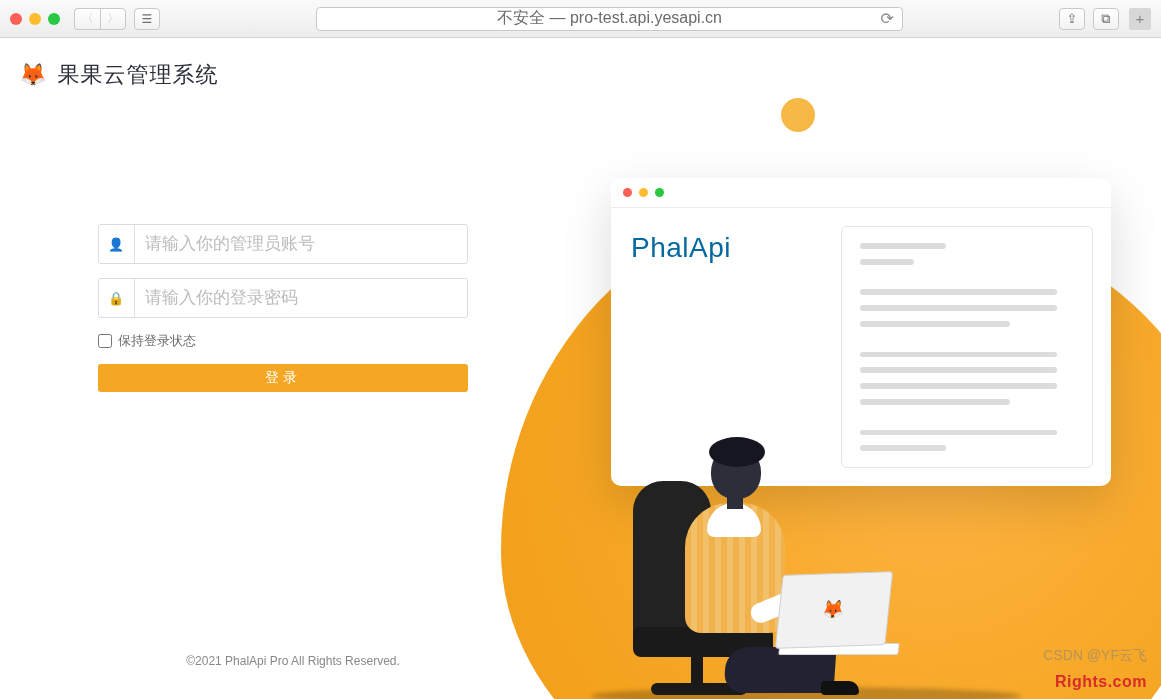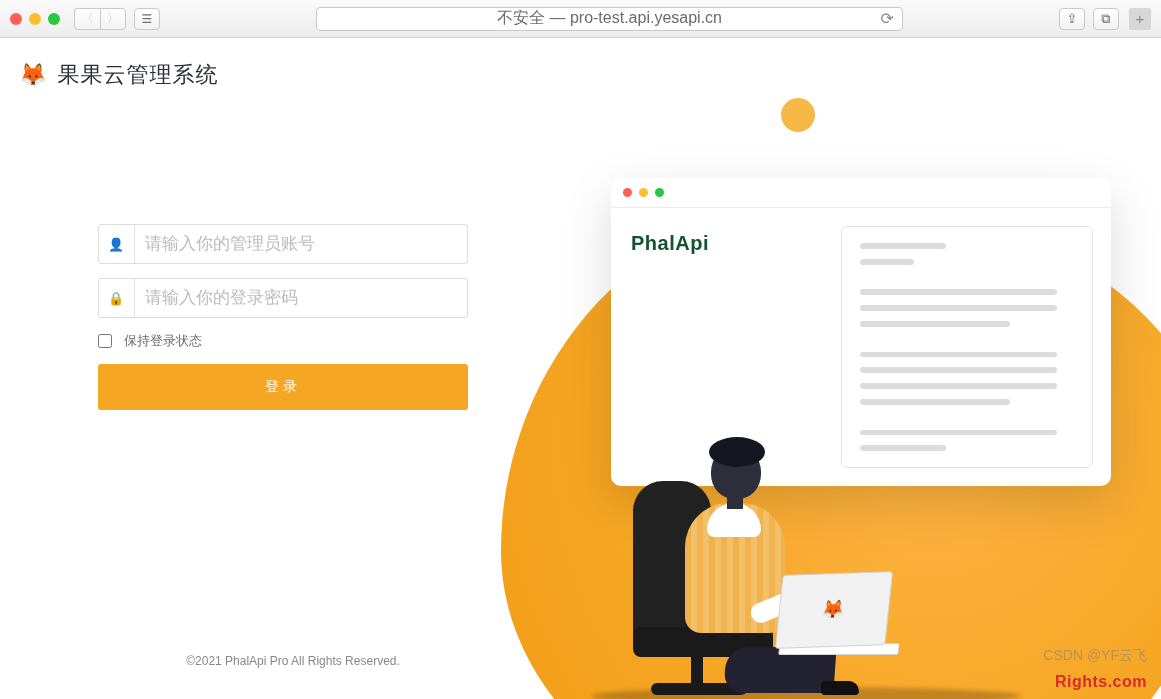--- a/index.html
+++ b/index.html
@@ -29,37 +29,37 @@
 
     
     .login { position:absolute; left:98px; top:186px; width:370px; }
     .login-headwrap { position:relative; height:110px; }
     .login-circle { position:absolute; left:0; top:0; width:92px; height:92px; border-radius:50%; background:radial-gradient(circle at 35% 30%, #ffcf66, #f5a623 70%); }
     .login-title { position:absolute; left:24px; top:42px; font-size:46px; font-weight:600; color:#222; letter-spacing:20px; }
     .field { display:flex; align-items:center; height:40px; border:1px solid #dcdcdc; border-radius:3px; background:#fff; margin-bottom:14px; }
     .field .icon { width:36px; display:flex; align-items:center; justify-content:center; color:#8f8f8f; border-right:1px solid #e1e1e1; height:100%; font-size:13px; }
     .field input { flex:1; border:none; outline:none; height:100%; padding:0 10px; font-size:17px; color:#333; background:transparent; }
     .field input::placeholder { color:#bcbcbc; }
-    .remember { display:flex; align-items:center; gap:12px; font-size:13px; color:#6b6b6b; margin:2px 0 14px 0; }
+    .remember { display:flex; align-items:center; gap:6px; font-size:13px; color:#6b6b6b; margin:2px 0 14px 0; }
     .remember input { width:14px; height:14px; }
-    .login-btn { width:100%; height:46px; border:none; border-radius:3px; background:#f5a623; color:#fff; font-size:14px; letter-spacing:4px; cursor:pointer; }
+    .login-btn { width:100%; height:28px; border:none; border-radius:3px; background:#f5a623; color:#fff; font-size:14px; letter-spacing:4px; cursor:pointer; }
     .copyright { position:absolute; top:430px; left:40px; width:310px; text-align:center; font-size:12px; color:#888; }
 
     
     .ill { position:absolute; right:0; top:0; width:660px; height:661px; }
     .bg-blob { position:absolute; right:-60px; bottom:-140px; width:720px; height:640px; background:radial-gradient(circle at 60% 40%, #ffb443 0%, #f5a623 55%, #f19a16 100%); border-radius:46% 54% 48% 52% / 55% 45% 55% 45%; }
     .sun1 { position:absolute; left:280px; top:60px; width:34px; height:34px; border-radius:50%; background:#f6b946; }
 
     .browser-card { position:absolute; left:110px; top:140px; width:500px; height:308px; background:#fff; border-radius:10px; box-shadow:0 18px 50px rgba(0,0,0,.15); overflow:hidden; }
     .card-bar { height:30px; border-bottom:1px solid #ececec; display:flex; align-items:center; padding:0 12px; gap:7px; }
     .dot { width:9px; height:9px; border-radius:50%; }
     .dot.r{background:#ff5f57}.dot.y{background:#febc2e}.dot.g{background:#28c840}
     .card-body { display:flex; height:calc(100% - 30px); }
     .card-left { flex:0 0 46%; padding:24px 20px; }
-    .card-title { font-size:20px; font-weight:700; color:#14532d; letter-spacing:.5px; }
+    .card-title { font-size:28px; font-weight:400; color:#0369a1; letter-spacing:.5px; }
     .card-panel { flex:1; margin:18px 18px 18px 0; border:1px solid #e4e4e4; border-radius:6px; padding:16px 18px; display:flex; flex-direction:column; gap:10px; }
     .line { height:7px; background:#dcdcdc; border-radius:3px; }
     .line.s{width:40%}.line.m{width:70%}.line.l{width:92%}.line.xs{width:25%}
 
     
     .person { position:absolute; left:128px; bottom:4px; width:260px; height:300px; }
     .chair-back { position:absolute; left:4px; bottom:54px; width:78px; height:160px; background:#222; border-radius:30px 30px 6px 6px; }
     .chair-seat { position:absolute; left:4px; bottom:38px; width:140px; height:30px; background:#1a1a1a; border-radius:8px; }
     .chair-pole { position:absolute; left:62px; bottom:8px; width:12px; height:34px; background:#1a1a1a; }
     .chair-base { position:absolute; left:22px; bottom:0; width:96px; height:12px; background:#1a1a1a; border-radius:6px; }

